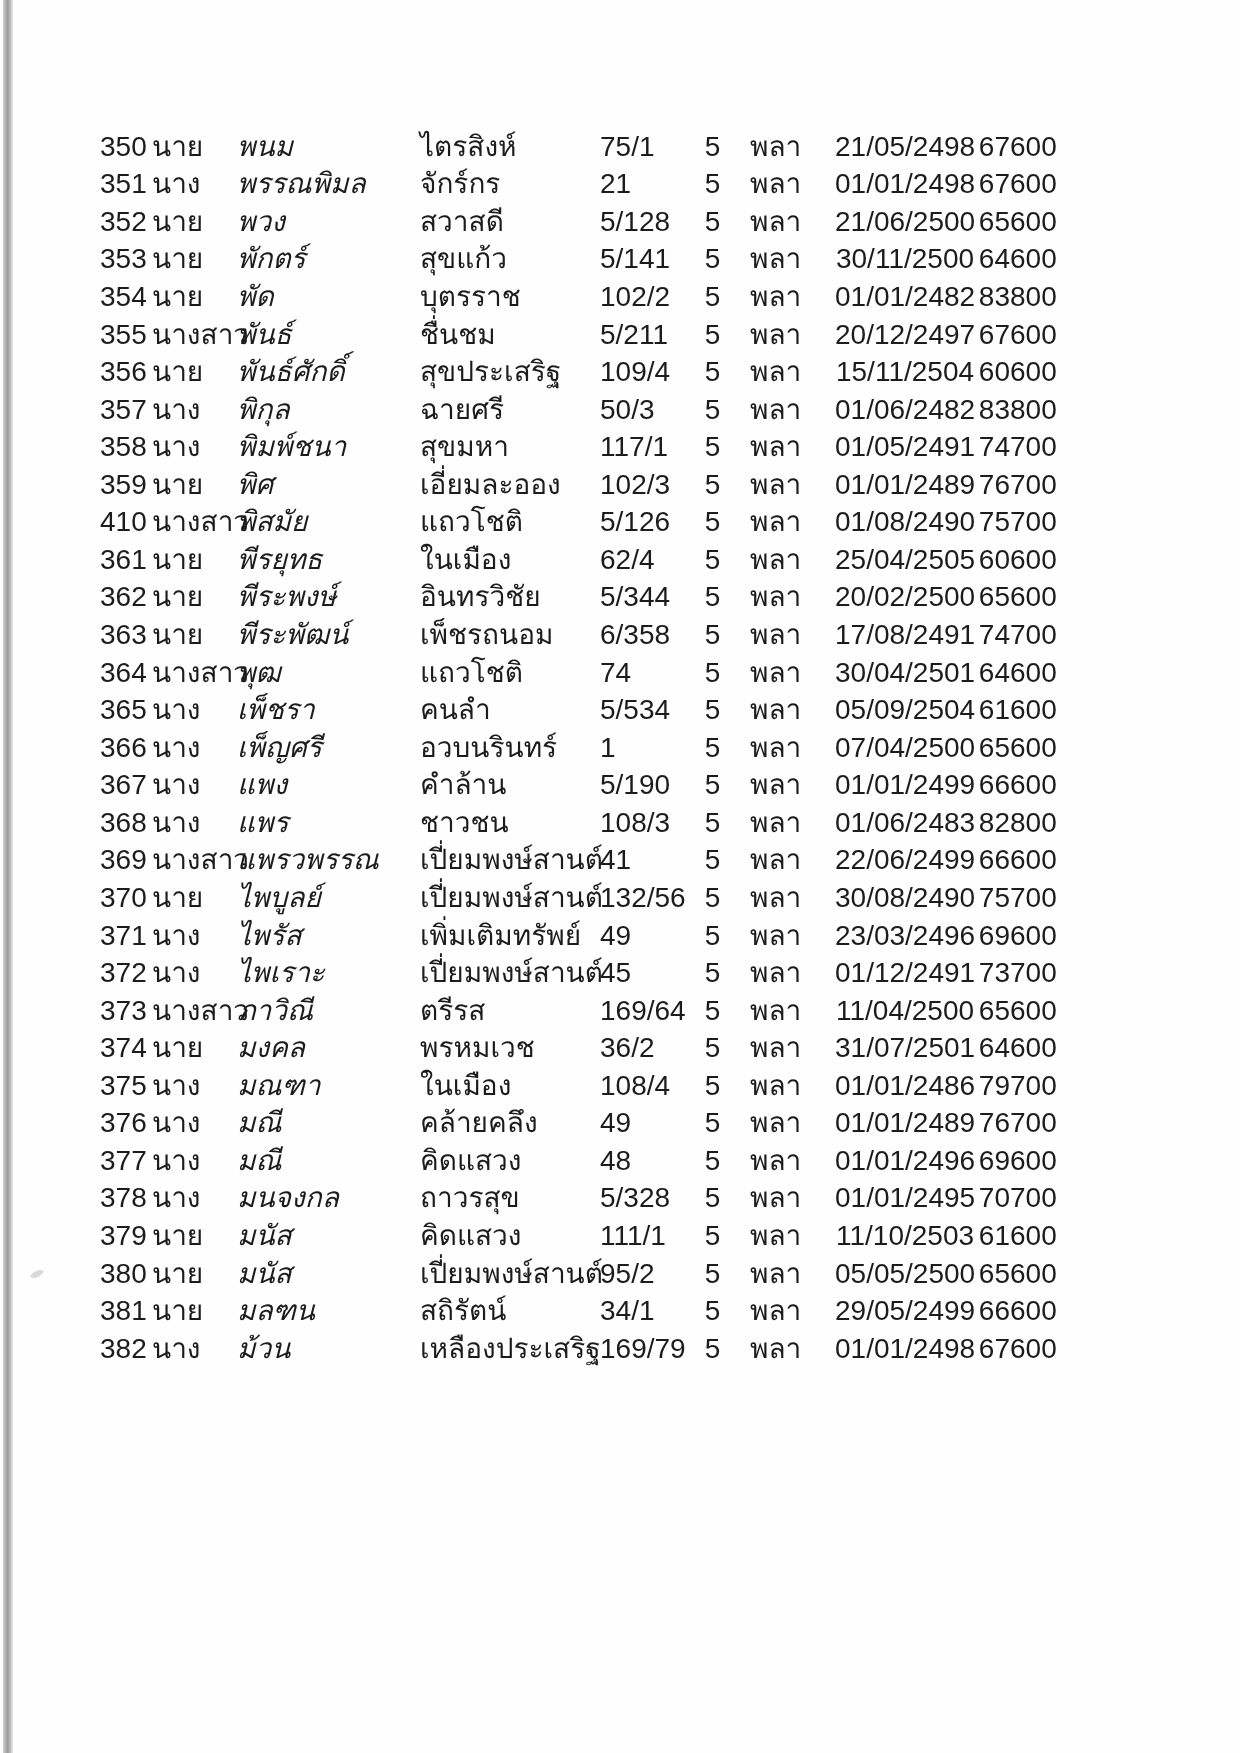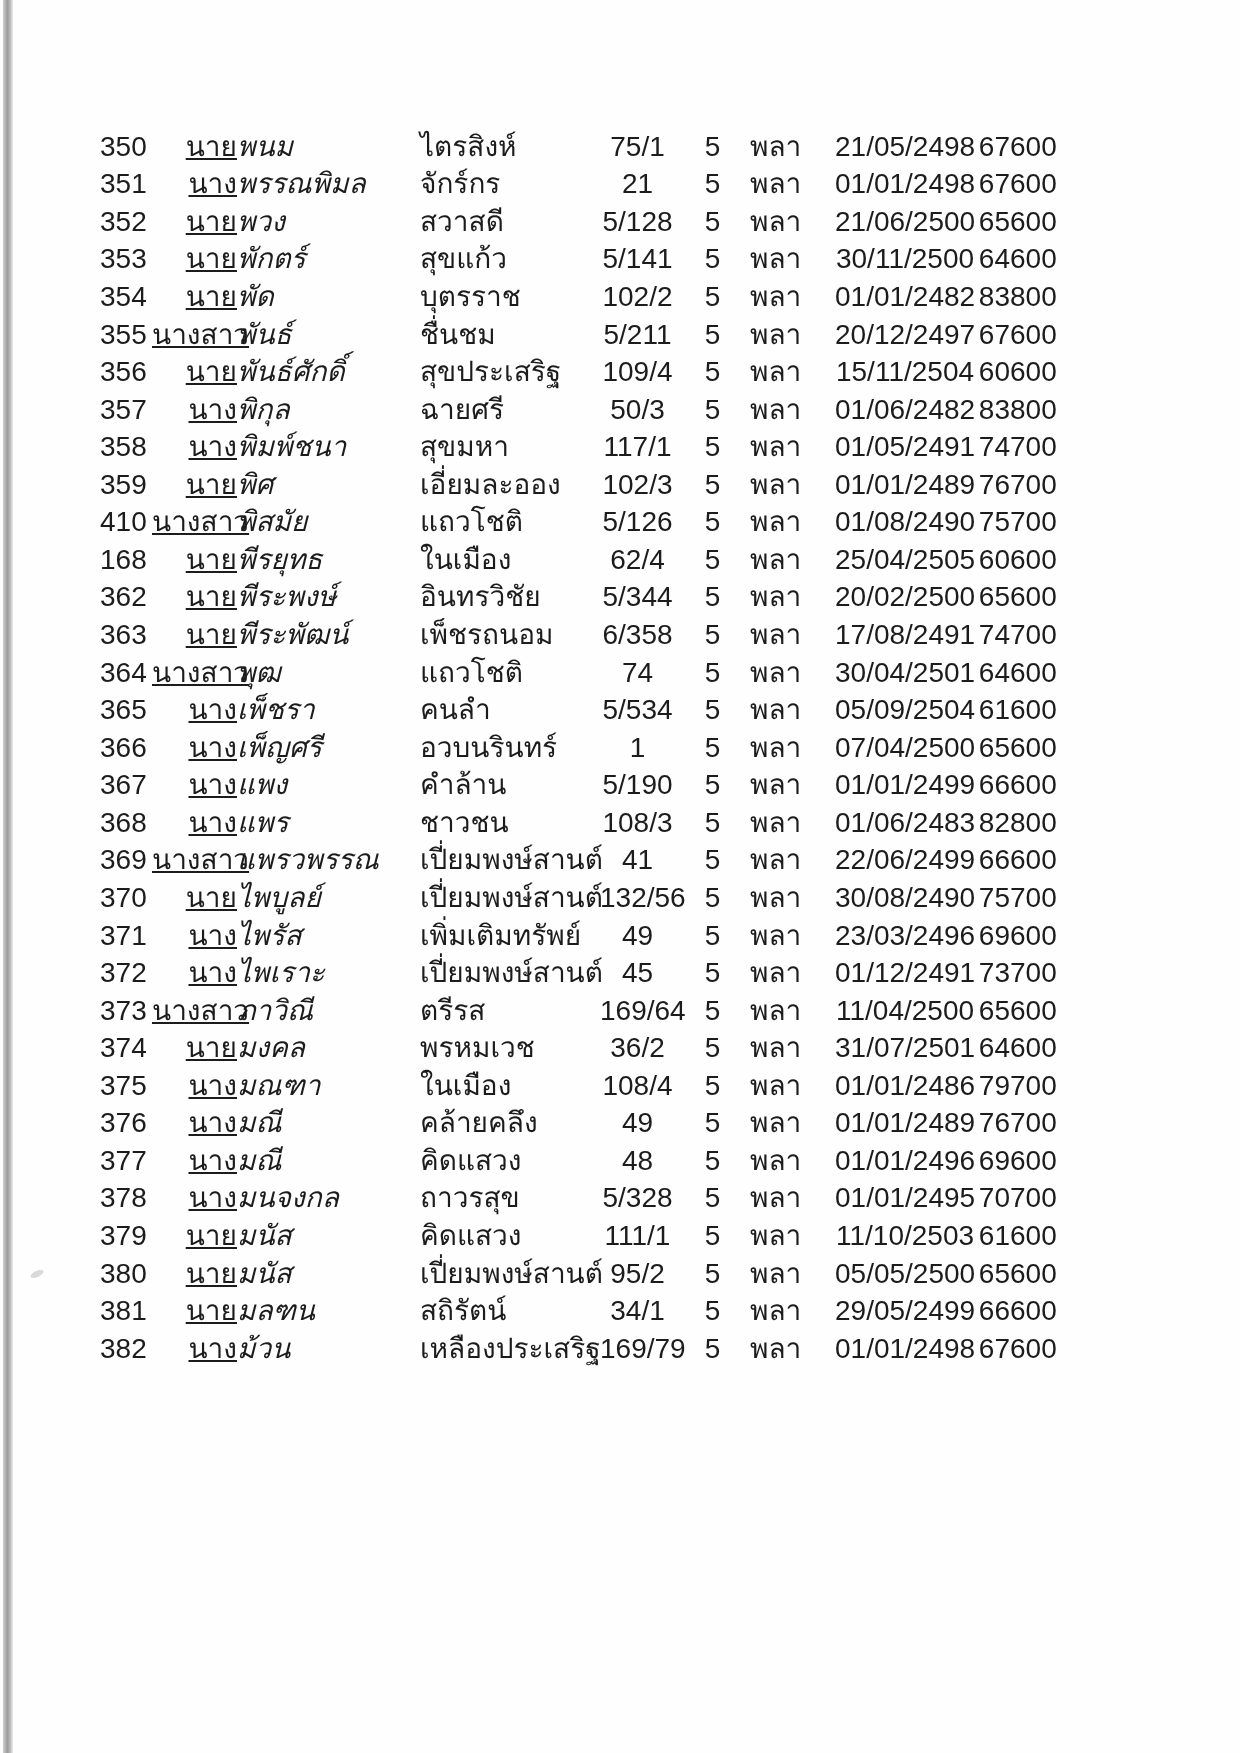--- a/index.html
+++ b/index.html
@@ -48,24 +48,24 @@
     display: grid;
     grid-template-columns: 40px 97px 183px 180px 75px 75px 85px 140px 35px 125px;
     height: 37.57px;
     align-items: center;
     font-size: 28px;
     line-height: 1.15;
     white-space: nowrap;
   }
   .cell { overflow: visible; }
   .c-no     { text-align: right; }
-  .c-title  { text-align: right; padding-left: 12px; text-decoration: underline; }
+  .c-title  { text-align: left; padding-left: 12px; }
   .c-first  { text-align: left; font-style: italic; }
   .c-last   { text-align: left; }
-  .c-addr   { text-align: center; }
+  .c-addr   { }
   .c-moo    { text-align: center; }
   .c-tambon { text-align: left; }
   .c-dob    { text-align: center; }
   .c-age    { text-align: right; }
   .c-amount { }
 </style>
 </head>
 <body>
 
 <div class="page">
@@ -198,21 +198,21 @@
         <div class="cell c-first">พิสมัย</div>
         <div class="cell c-last">แถวโชติ</div>
         <div class="cell c-addr">5/126</div>
         <div class="cell c-moo">5</div>
         <div class="cell c-tambon">พลา</div>
         <div class="cell c-dob">01/08/2490</div>
         <div class="cell c-age">75</div>
         <div class="cell c-amount">700</div>
       </div>
       <div class="row">
-        <div class="cell c-no">168</div>
+        <div class="cell c-no">361</div>
         <div class="cell c-title">นาย</div>
         <div class="cell c-first">พีรยุทธ</div>
         <div class="cell c-last">ในเมือง</div>
         <div class="cell c-addr">62/4</div>
         <div class="cell c-moo">5</div>
         <div class="cell c-tambon">พลา</div>
         <div class="cell c-dob">25/04/2505</div>
         <div class="cell c-age">60</div>
         <div class="cell c-amount">600</div>
       </div>

